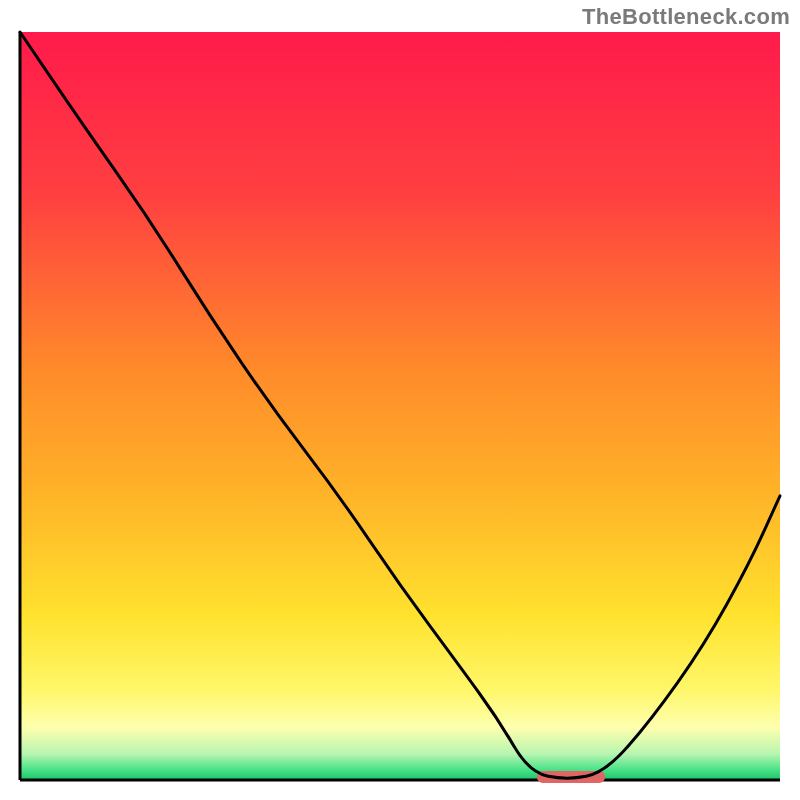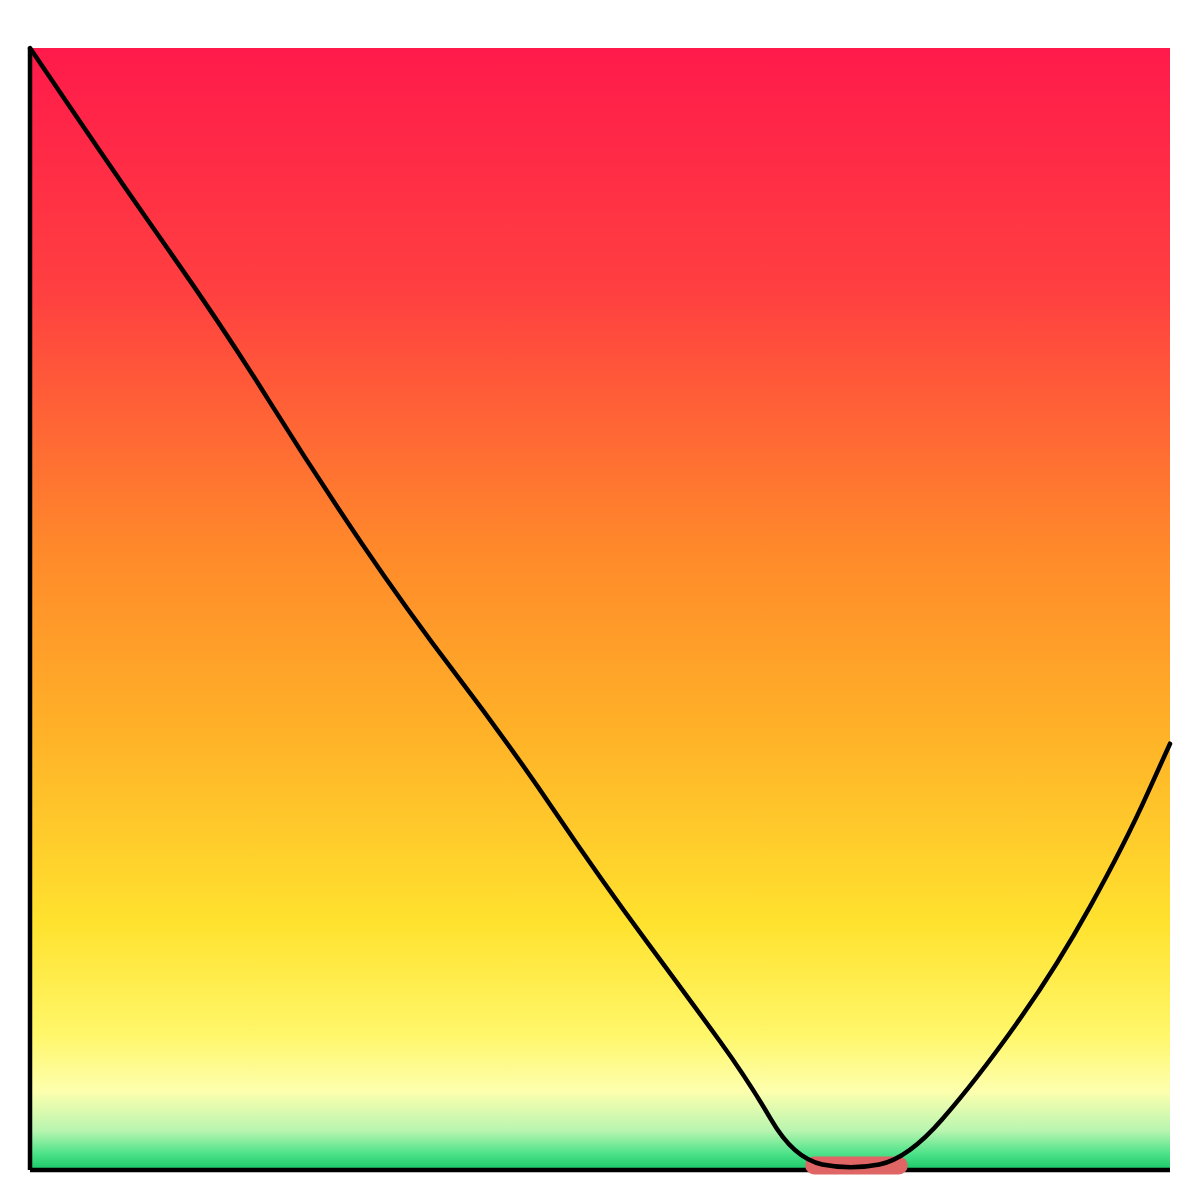--- a/index.html
+++ b/index.html
@@ -27,20 +27,21 @@
   svg {
     position: absolute;
     top: 0;
     left: 0;
   }
 </style>
 </head>
 <body>
 
 <div class="stage">
+  <div class="watermark">TheBottleneck.com</div>
 
   <svg id="chart-svg" width="800" height="800" viewBox="0 0 800 800">
     <defs>
       <linearGradient id="bg-grad" x1="0" y1="0" x2="0" y2="1">
           <stop offset="0.00%" stop-color="#ff1a4b"></stop>
           <stop offset="22.00%" stop-color="#ff4040"></stop>
           <stop offset="45.00%" stop-color="#ff8a2a"></stop>
           <stop offset="62.00%" stop-color="#ffb428"></stop>
           <stop offset="78.00%" stop-color="#ffe22e"></stop>
           <stop offset="88.00%" stop-color="#fff76a"></stop>

